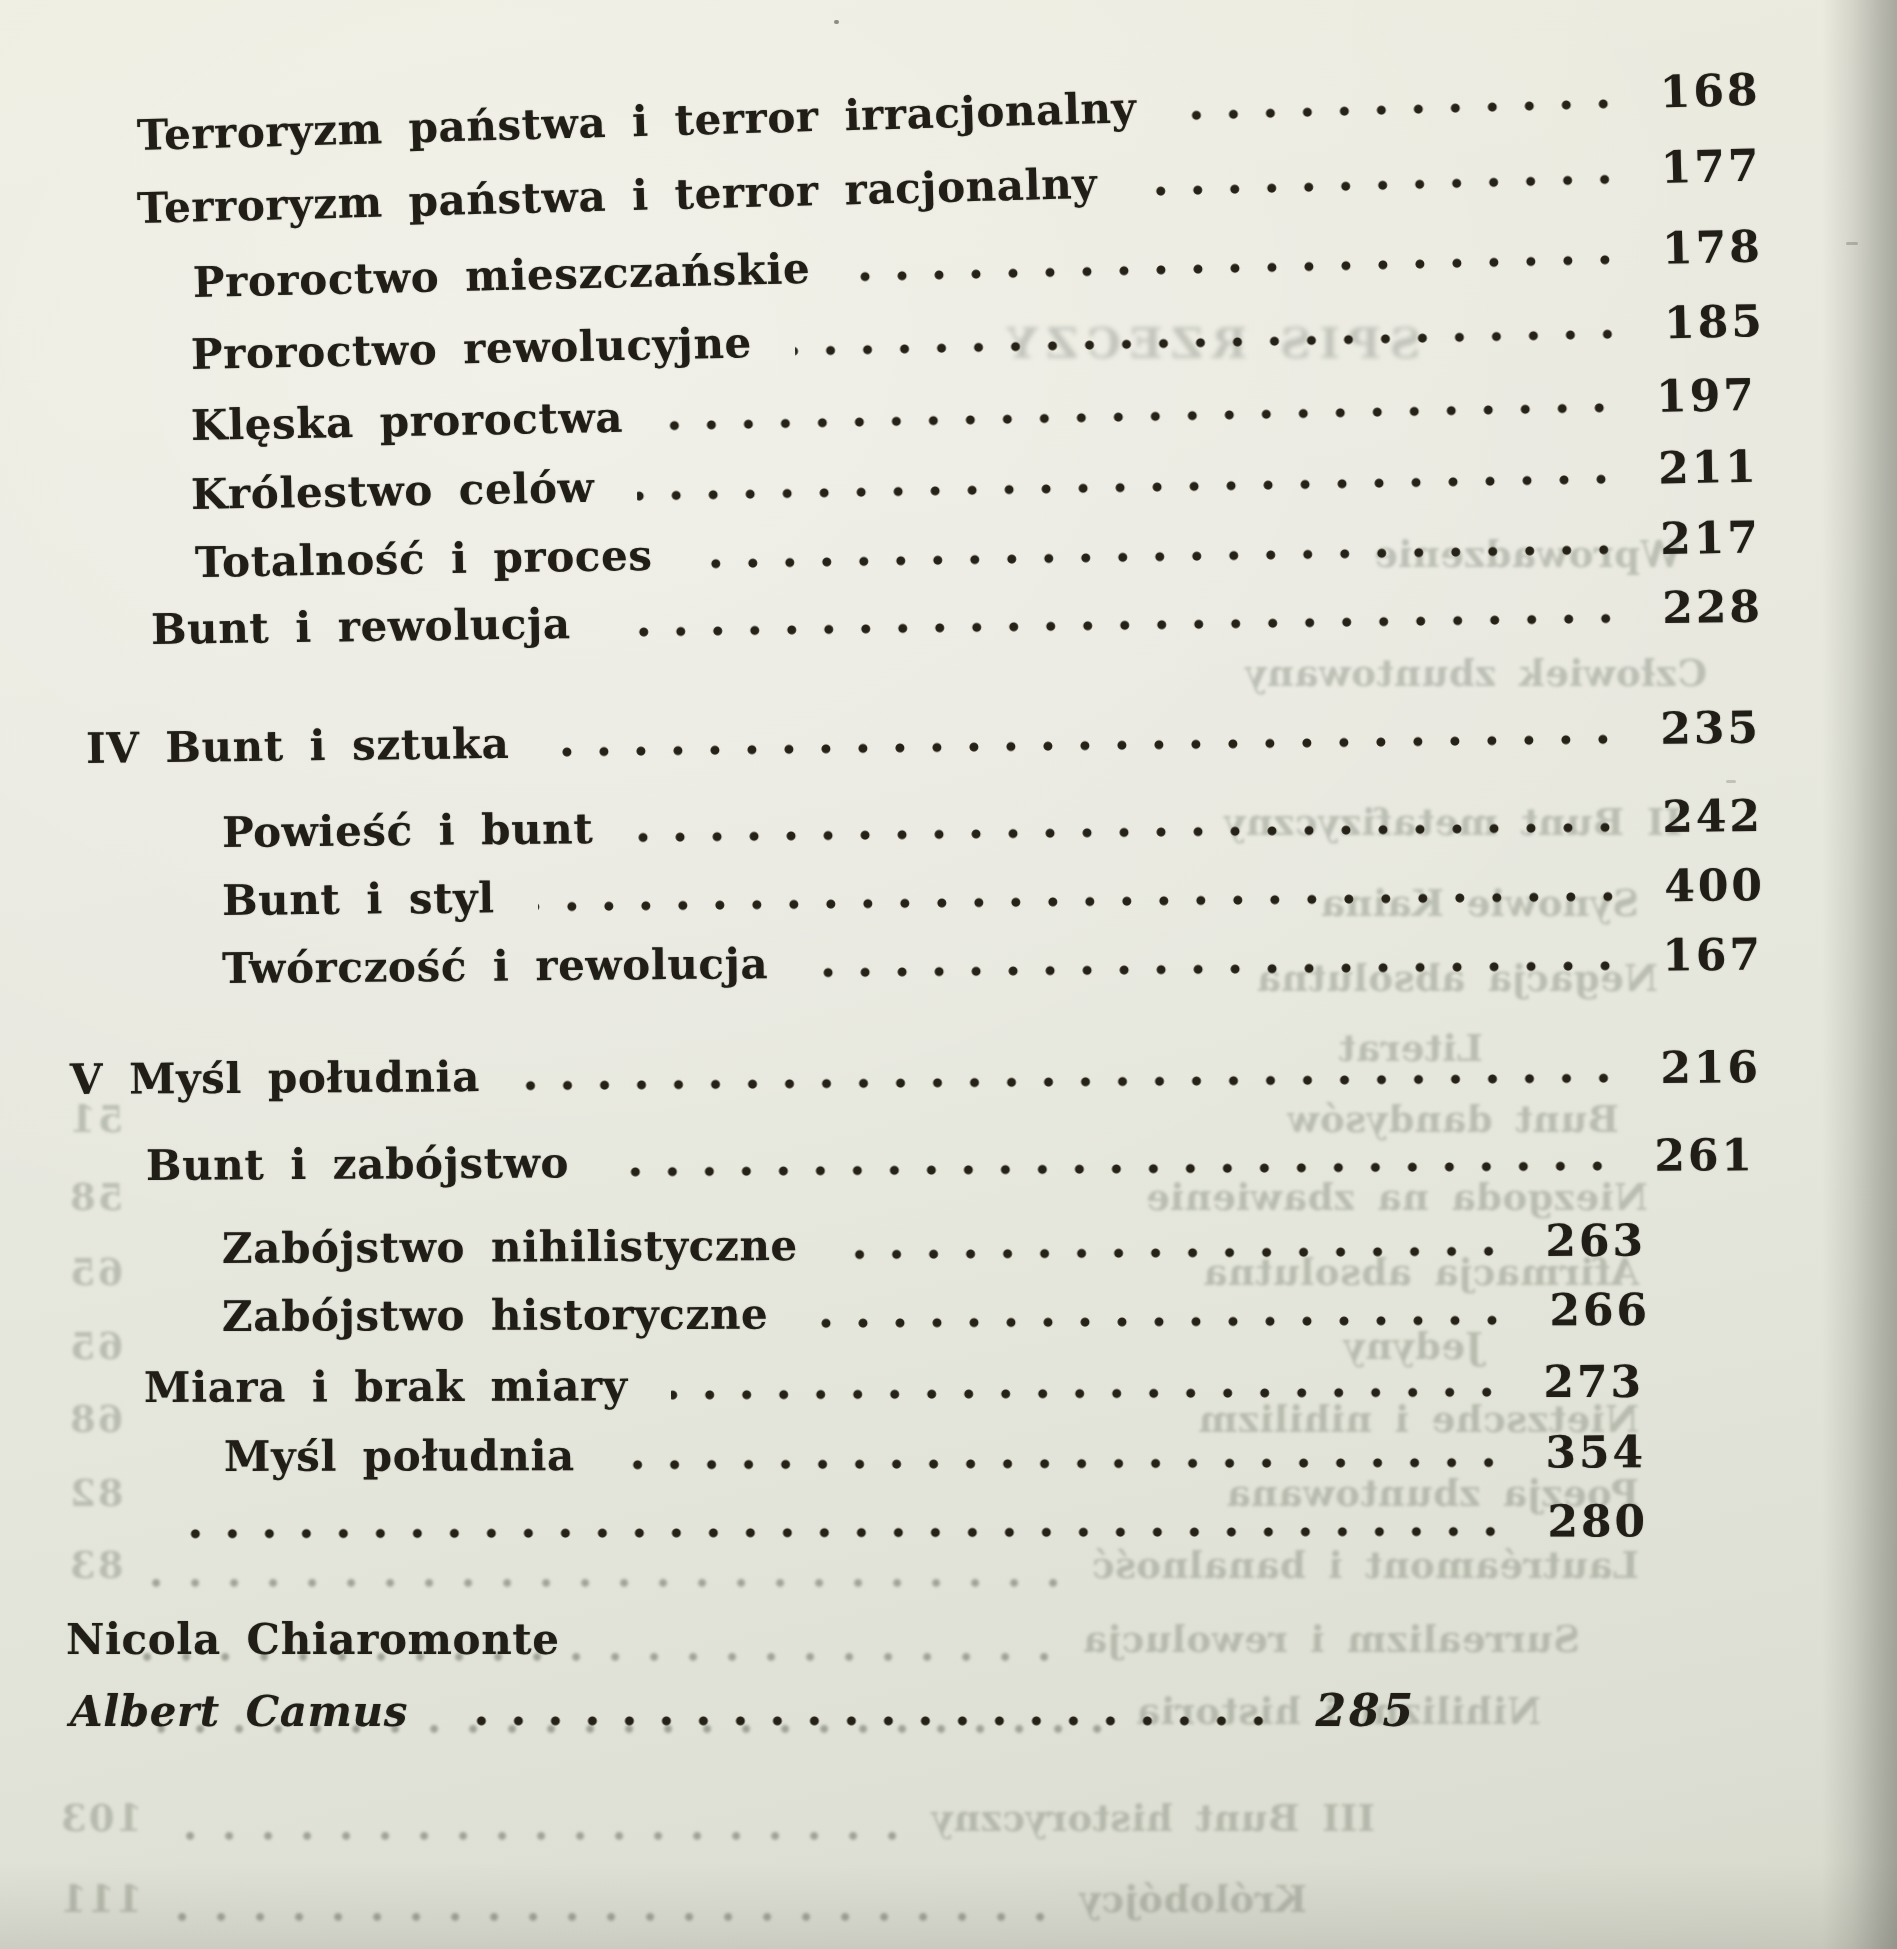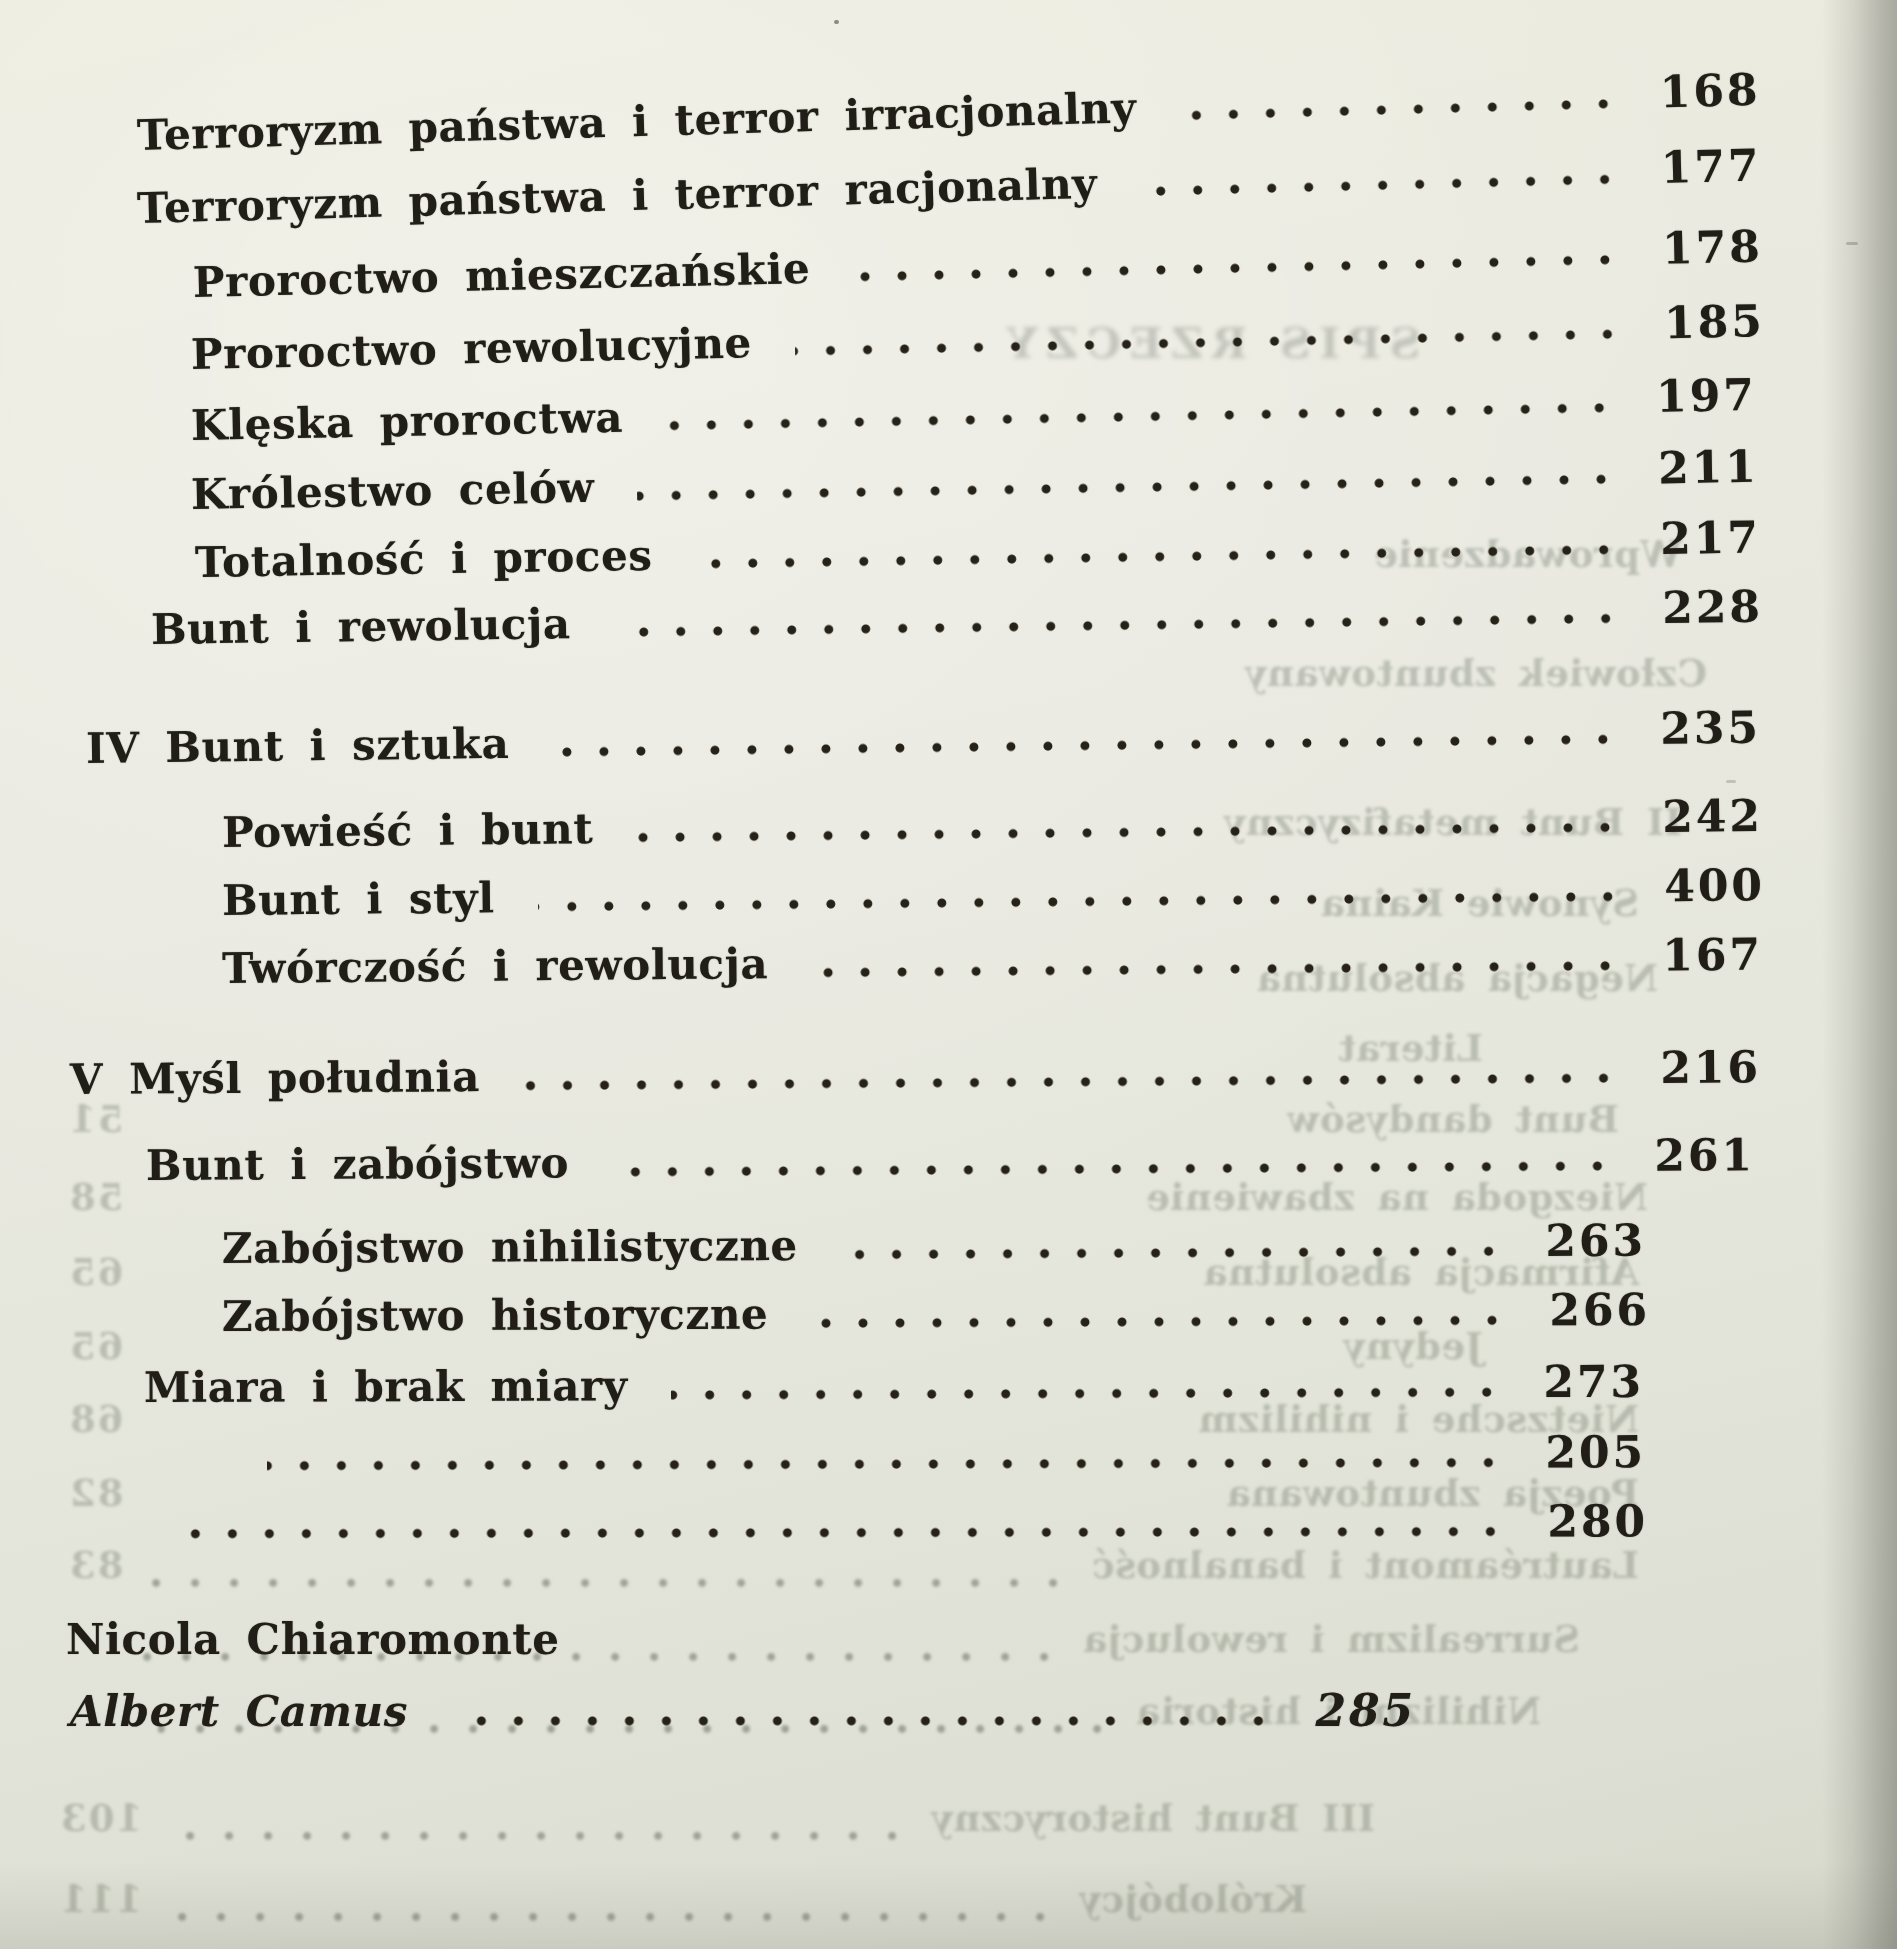--- a/index.html
+++ b/index.html
@@ -230,22 +230,23 @@
         <span class="toc-label">Zabójstwo historyczne</span>
         <div class="toc-leader"></div>
         <span class="toc-page">266</span>
       </div>
       <div class="toc-row" style="left: 144px; top: 1361px; width: 1500px; transform: rotate(-0.2deg);">
         <span class="toc-label">Miara i brak miary</span>
         <div class="toc-leader"></div>
         <span class="toc-page">273</span>
       </div>
       <div class="toc-row" style="left: 224px; top: 1430px; width: 1422px; transform: rotate(-0.15deg);">
-        <div class="toc-leader"></div>
-        <span class="toc-page">205</span>
+        <span class="toc-label">Myśl południa</span>
+        <div class="toc-leader"></div>
+        <span class="toc-page">354</span>
       </div>
       <div class="toc-row" style="left: 139px; top: 1498px; width: 1509px; transform: rotate(-0.1deg);">
         <div class="toc-leader"></div>
         <span class="toc-page">280</span>
       </div>
       <div class="toc-row" style="left: 66px; top: 1615px; width: 878px; transform: rotate(0deg);">
         <span class="toc-label">Nicola Chiaromonte</span>
       </div>
       <div class="toc-row" style="left: 70px; top: 1685px; width: 1346px; transform: rotate(0deg); font-style: italic;">
         <span class="toc-label">Albert Camus</span>

